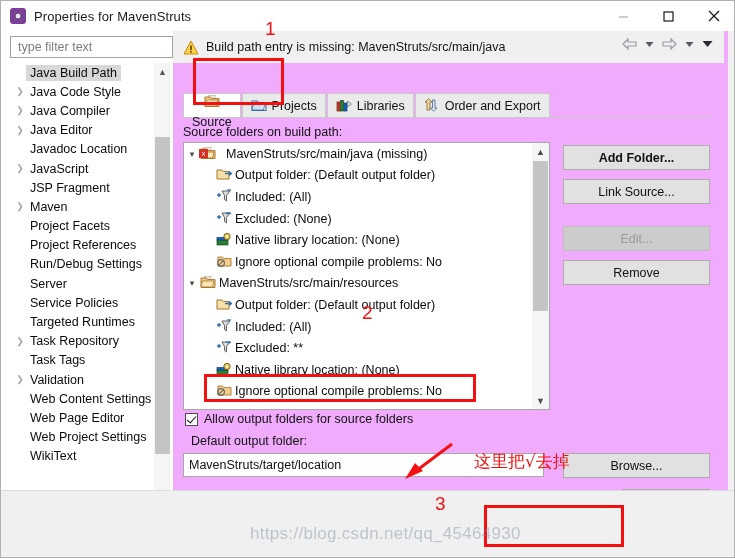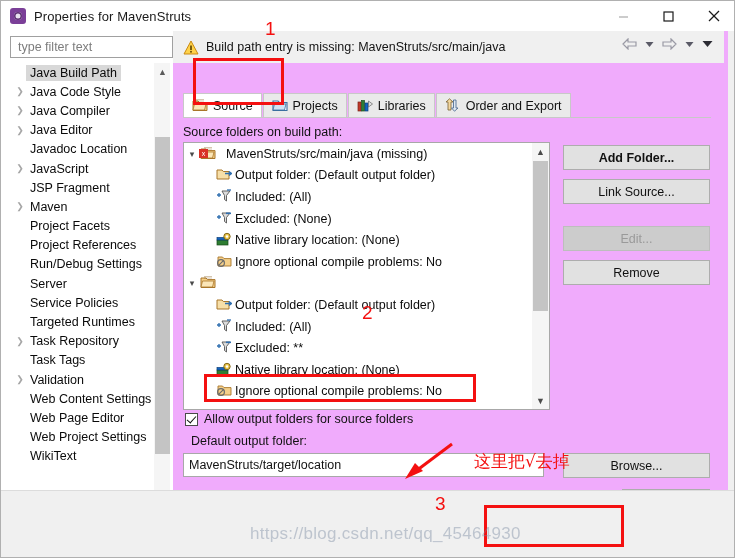--- a/index.html
+++ b/index.html
@@ -151,21 +151,21 @@
     position: absolute; left: 10px; top: 63px; width: 528px; height: 24px;
     border-bottom: 1px solid #c8c8c8;
     display: flex; align-items: flex-end;
   }
   .tab {
     height: 24px; display: flex; align-items: center; gap: 5px;
     padding: 0 8px; font-size: 12.5px; color: #111;
     background: #eaeaea; border: 1px solid #c8c8c8; border-bottom: none;
     margin-right: 1px;
   }
-  .tab.active { background: #ffffff; border-color: #c8c8c8; }
+  .tab.active { background: #ffffff; border-color: #c8c8c8; flex-direction: column; }
 
   .sectlabel {
     position: absolute; left: 10px; top: 94px;
     font-size: 12.5px; color: #111;
   }
 
   
   .treebox {
     position: absolute; left: 10px; top: 111px; width: 367px; height: 268px;
     background: #ffffff; border: 1px solid #a8a8a8;
@@ -524,20 +524,21 @@
               </svg></span>
             <span style="padding-left: 3px;">Ignore optional compile problems: No</span>
           </div>
           <div class="trow">
             <span class="tw">▾</span>
             <span class="ic" style="display: inline-block; width: 16px; height: 16px; position: relative; vertical-align: middle;"><svg width="16" height="14" viewBox="0 0 16 14">
                 <path d="M1 3 L6 3 L7.5 4.6 L15 4.6 L15 12.5 L1 12.5 Z" fill="#f5d08a" stroke="#a9762a" stroke-width="1"></path>
                 <path d="M2.5 6 L14 6 L12.5 12 L1 12 Z" fill="#fbe6b8" stroke="#a9762a" stroke-width="0.8"></path>
                 <path d="M4 1.5 L12 1.5 M4 3 L12 3" stroke="#8a5f1d" stroke-width="0.7" opacity="0.5"></path>
               </svg></span>
+            <span style="padding-left: 3px;">MavenStruts/src/main/resources</span>
           </div>
           <div class="trow child">
             <span class="tw"></span>
             <span class="ic" style="display: inline-block; width: 16px; height: 16px; position: relative; vertical-align: middle;"><svg width="16" height="14" viewBox="0 0 16 14">
                 <path d="M1 3 L6 3 L7.3 4.5 L13 4.5 L13 12 L1 12 Z" fill="#f7dfa8" stroke="#a9762a" stroke-width="1"></path>
                 <path d="M9 6.5 L15 6.5 M13 4.5 L15.5 6.5 L13 8.5" stroke="#2f6fb0" stroke-width="1.4" fill="none"></path>
               </svg></span>
             <span style="padding-left: 3px;">Output folder: (Default output folder)</span>
           </div>
           <div class="trow child">

